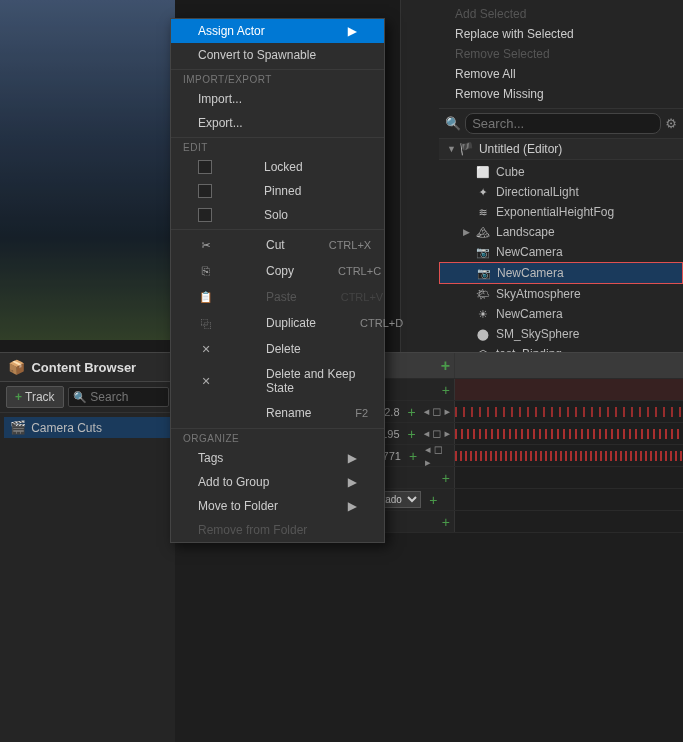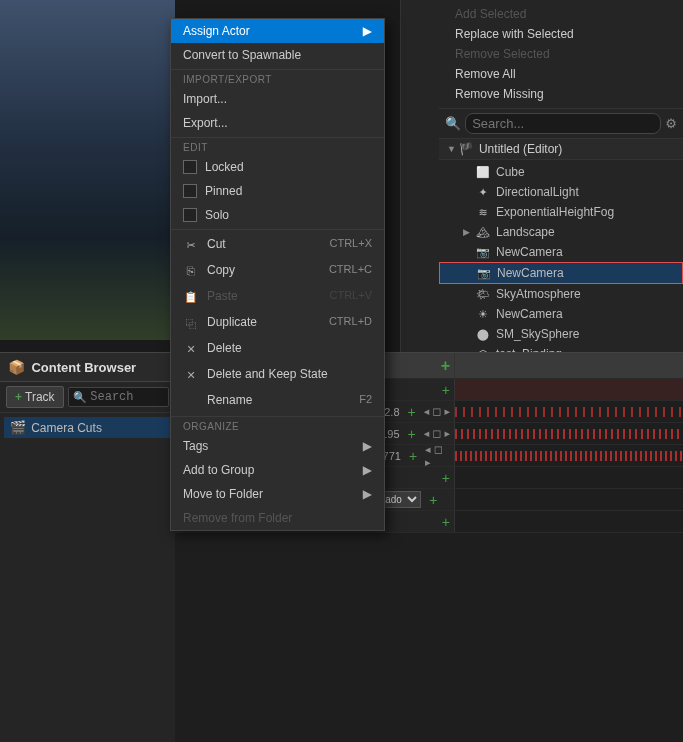--- a/index.html
+++ b/index.html
@@ -35,26 +35,27 @@
       top: 18px;
       left: 170px;
       width: 215px;
       background: #2d2d2d;
       border: 1px solid #444;
       z-index: 100;
       box-shadow: 4px 4px 12px rgba(0,0,0,0.6);
     }
     .ctx-item {
       display: flex;
-      align-items: flex-start;
-      padding: 5px 12px;
+      align-items: center;
+      padding: 5px 27px;
       cursor: pointer;
       position: relative;
       color: #ccc;
       font-size: 12px;
+      gap: 44px;
     }
     .ctx-item:hover, .ctx-item.active {
       background: #0078d4;
       color: #fff;
     }
     .ctx-item .shortcut {
       margin-left: auto;
       color: #888;
       font-size: 11px;
     }
@@ -255,21 +256,20 @@
       border-radius: 2px;
     }
     .search-bar input {
       background: transparent;
       border: none;
       color: #ccc;
       font-size: 12px;
       outline: none;
       flex: 1;
       width: 60px;
-      font-family: Liberation Mono, monospace;
     }
     .cb-content {
       flex: 1;
       padding: 4px;
       overflow-y: auto;
     }
     .cb-item {
       display: flex;
       align-items: center;
       padding: 3px 6px;

